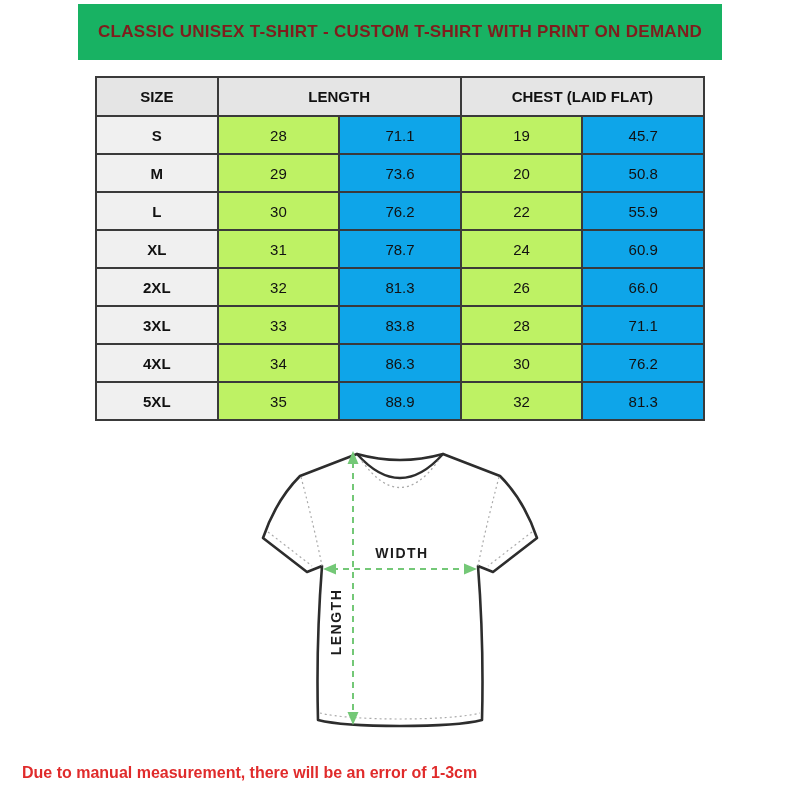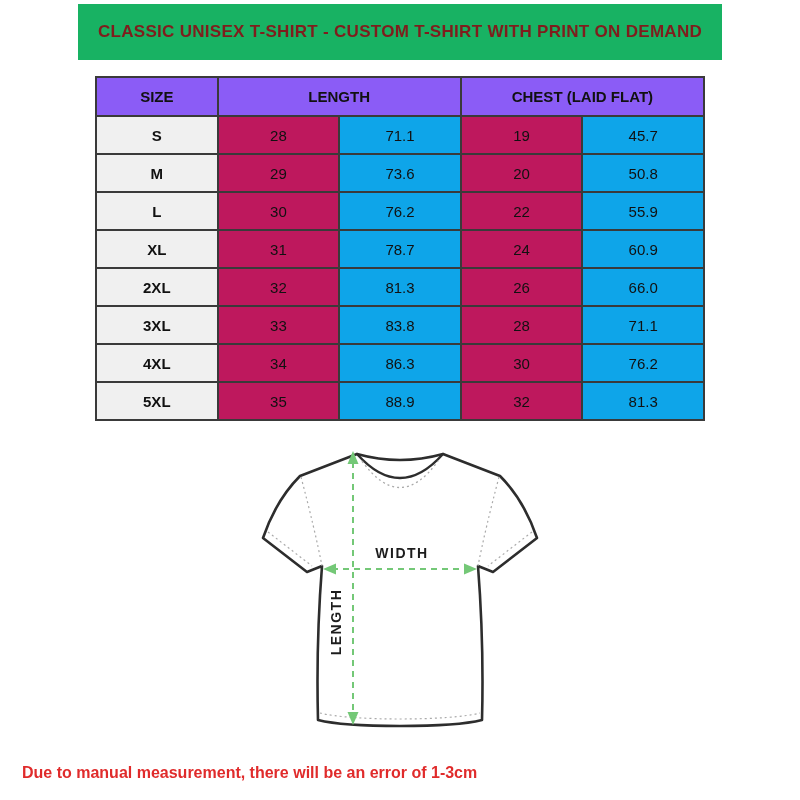--- a/index.html
+++ b/index.html
@@ -7,25 +7,25 @@
   .page{position:relative;width:800px;height:800px;background:#fff;}
 
   
   .banner{position:absolute;left:78px;top:4px;width:644px;height:56px;background:#18B263;
           display:flex;align-items:center;justify-content:center;}
   .banner span{color:#7f1d1d;font-weight:bold;font-size:17px;letter-spacing:.3px;white-space:nowrap;}
 
   
   .size-table{position:absolute;left:95px;top:76px;width:610px;border-collapse:collapse;table-layout:fixed;}
   .size-table th,.size-table td{border:2px solid #3A3A3A;text-align:center;vertical-align:middle;padding:0;}
-  .size-table th{background:#8b5cf6;font-weight:bold;font-size:15px;color:#111;height:37px;}
+  .size-table th{background:#e5e5e5;font-weight:bold;font-size:15px;color:#111;height:37px;}
   .size-table td{height:36px;font-size:15px;color:#111;}
   .size-table td.sz{background:#F0F0F0;font-weight:bold;}
   .size-table td.g{background:#0ea5e9;font-weight:normal;}
-  .size-table td.w{background:#be185d;font-weight:normal;}
+  .size-table td.w{background:#bef264;font-weight:normal;}
 
   
   .tshirt-wrap{position:absolute;left:240px;top:430px;width:320px;height:320px;}
 
   
   .footnote{position:absolute;left:0;top:764px;width:800px;text-align:left;
             color:#E02B2B;font-weight:bold;font-size:16px;padding-left:22px;}
 </style>
 </head>
 <body>

